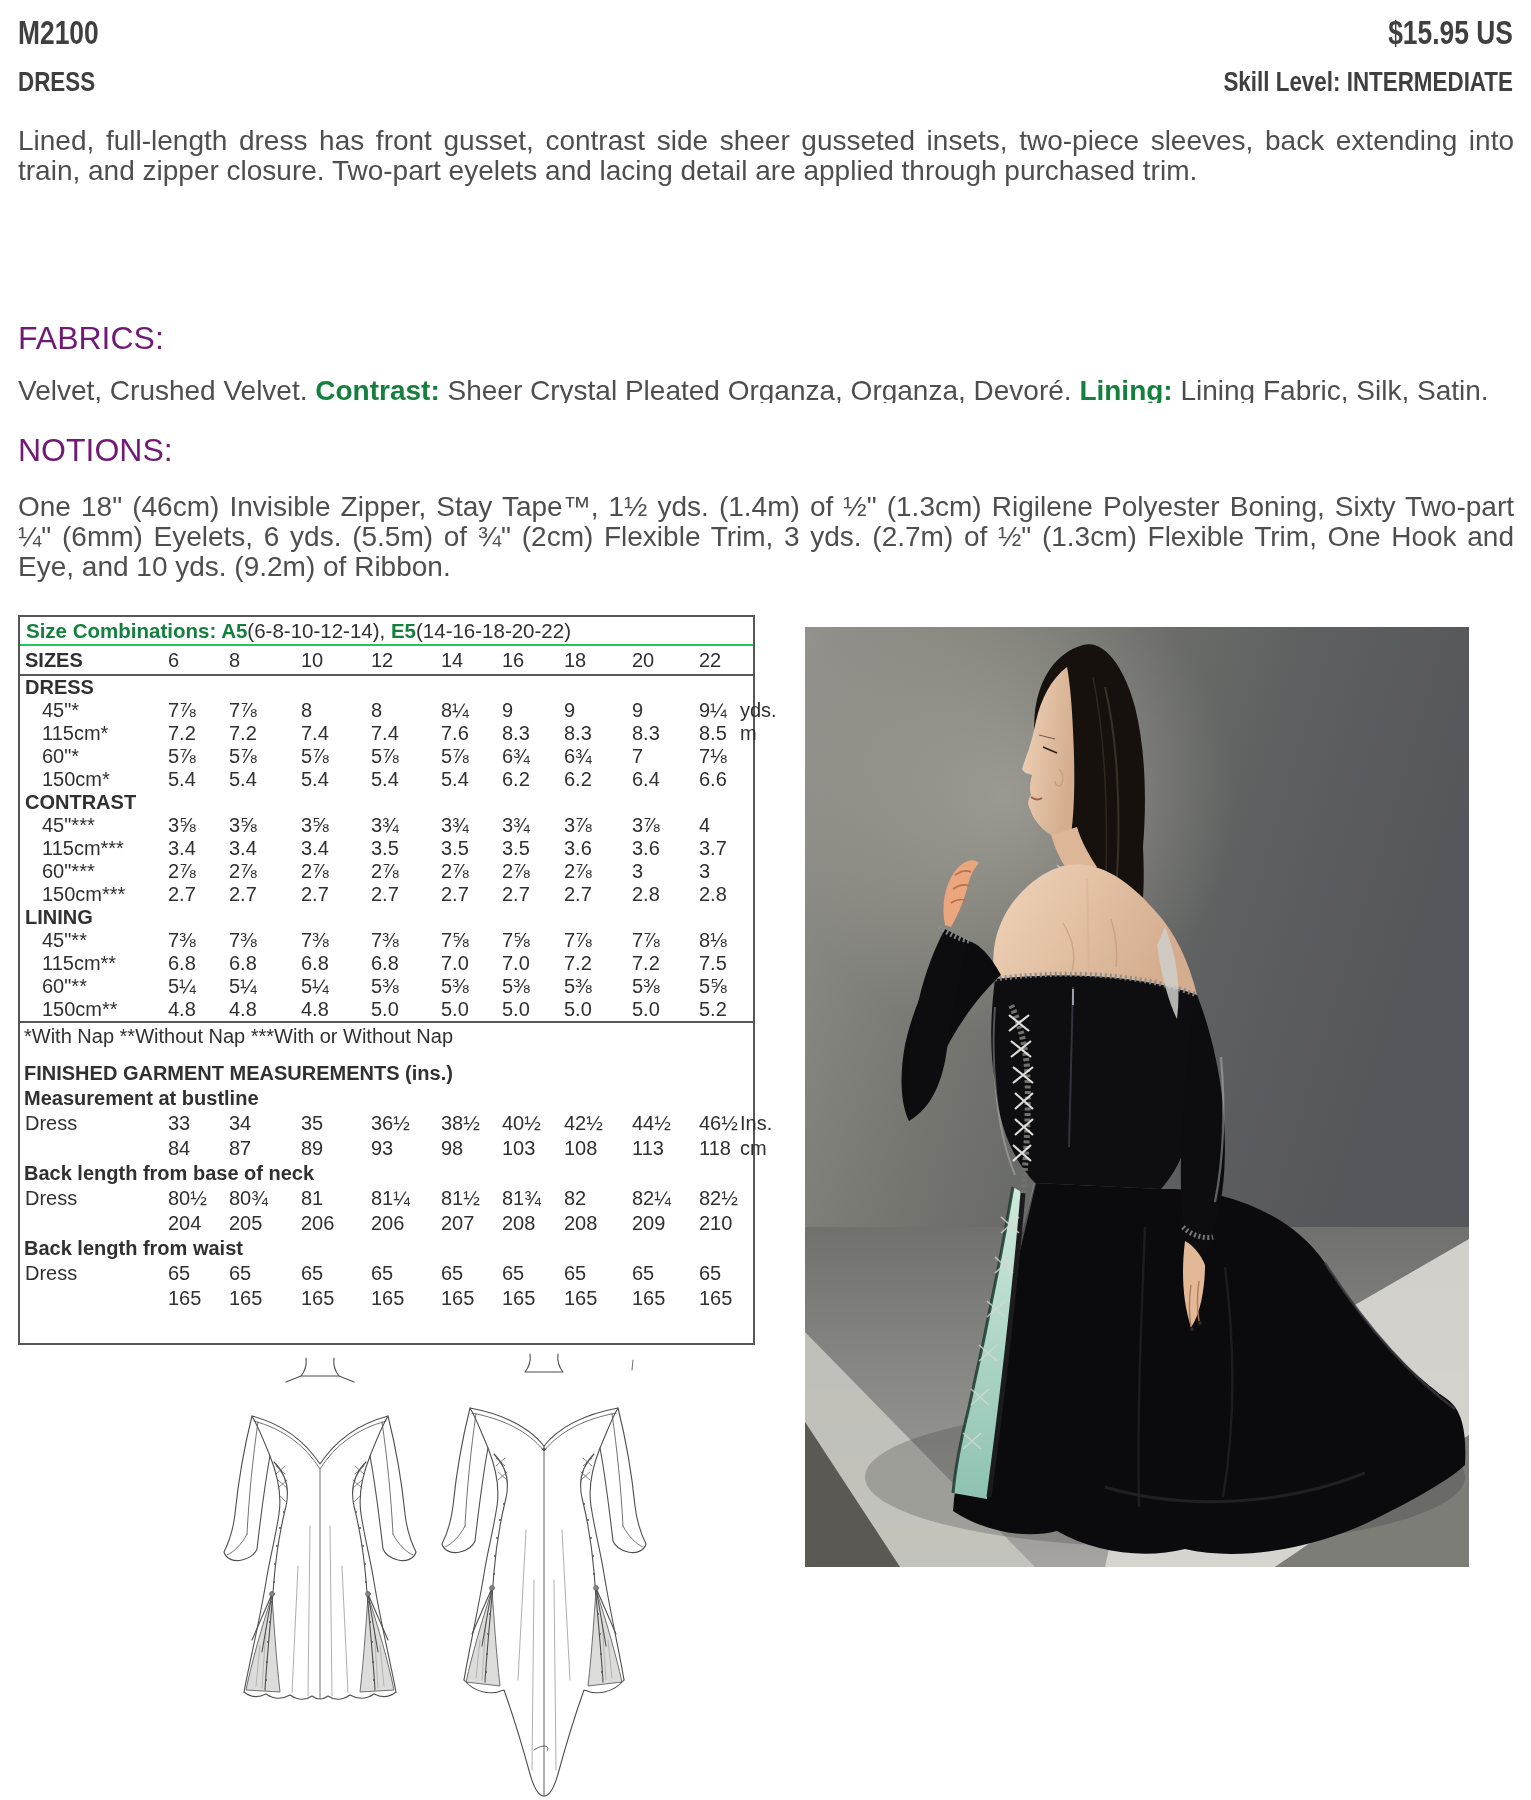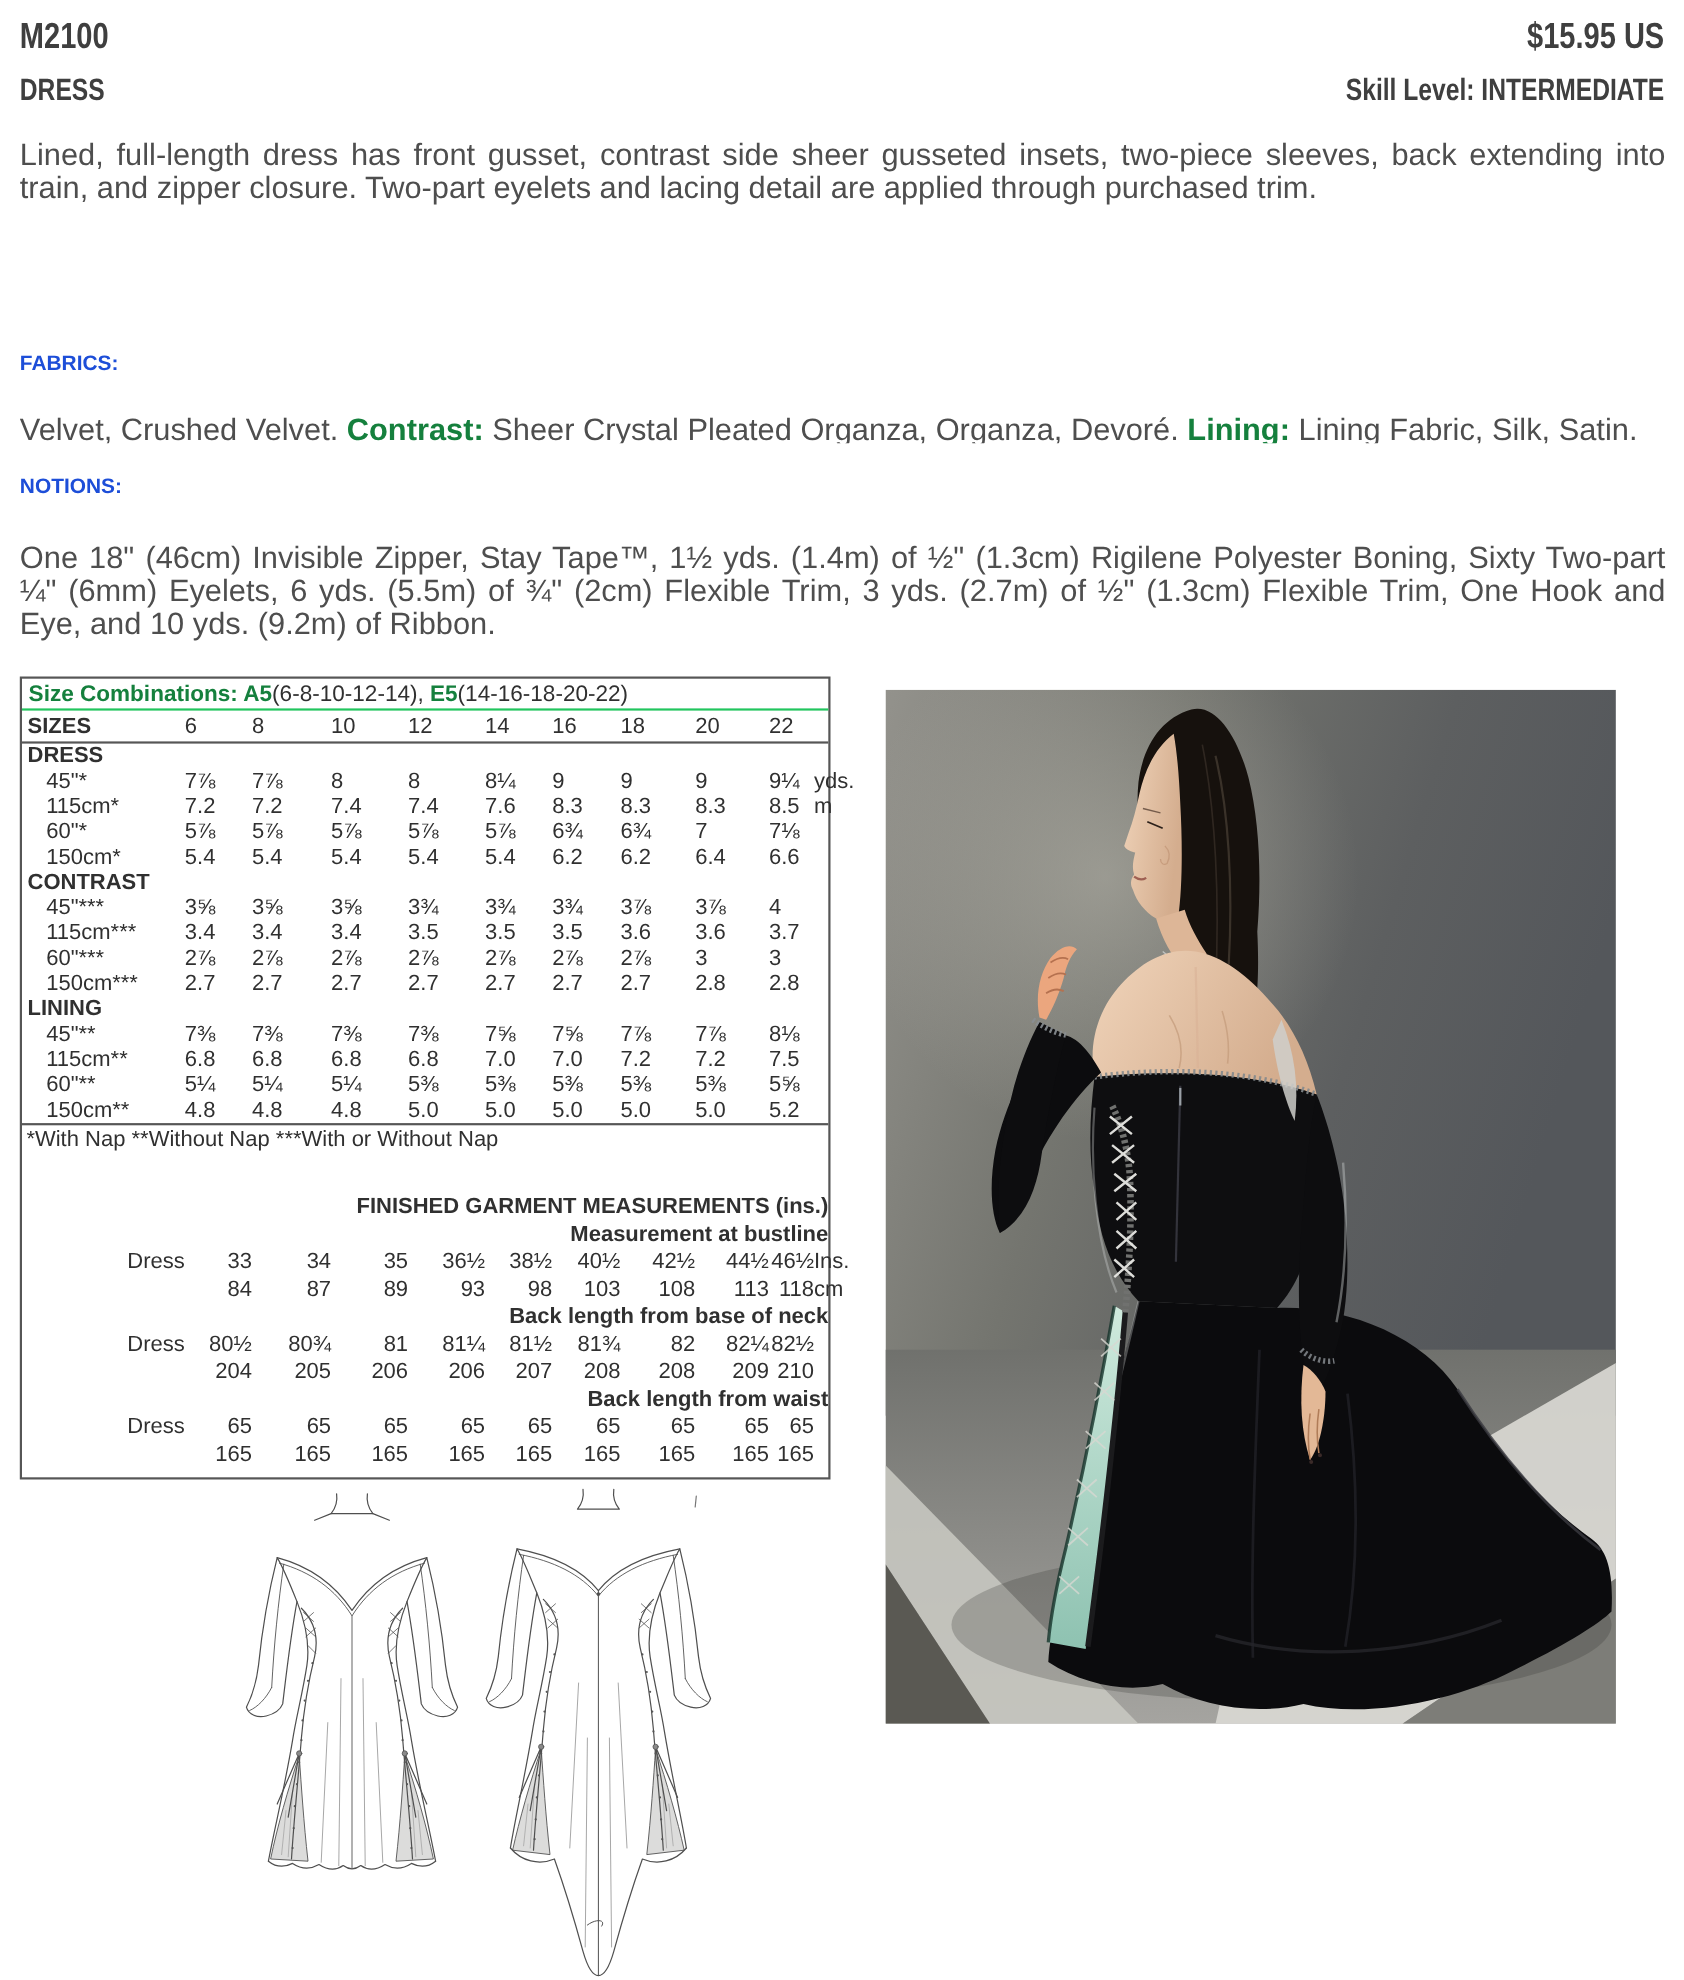--- a/index.html
+++ b/index.html
@@ -5,38 +5,38 @@
   html,body{margin:0;padding:0;background:#ffffff;}
   .page{position:relative;width:1531px;height:1800px;background:#fff;overflow:hidden;
         font-family:"Liberation Sans","DejaVu Sans",sans-serif;color:#4a4a4a;border-radius:19px;}
   .cond{font-weight:bold;color:#3f3f3f;white-space:nowrap;}
   .hdr-left{position:absolute;left:18px;transform:scaleX(.8);transform-origin:0 50%;}
   .hdr-right{position:absolute;right:18px;transform:scaleX(.8);transform-origin:100% 50%;}
   .t1{top:14px;font-size:33px;}
   .t2{top:66px;font-size:28px;}
   .para{position:absolute;left:18px;width:1496px;text-align:justify;
         font-size:28px;line-height:30px;color:#4e4e4e;}
-  .sect-h{position:absolute;left:18px;font-size:19px;font-weight:bold;color:#1d4ed8;}
+  .sect-h{position:absolute;left:18px;font-size:32px;font-weight:normal;color:#701a75;}
   .clip{height:27px;overflow:hidden;}
   .b{font-weight:bold;color:#15803d;}
 
   
   .sizebox{position:absolute;left:18px;top:615px;width:737px;height:730px;
            box-sizing:border-box;border:2px solid #565656;color:#303030;font-size:20px;}
   .ttl{height:27px;line-height:27px;border-bottom:2px solid #22c55e;padding-left:6px;
        font-size:20.5px;white-space:nowrap;overflow:hidden;}
   .trow{display:grid;grid-template-columns:148px 61px 72px 70px 70px 61px 62px 68px 67px 41px auto;
         height:23px;line-height:23px;white-space:nowrap;}
   .hrow{height:28px;line-height:28px;border-bottom:2px solid #565656;}
   .cell{overflow:visible;}
   .sec{font-weight:bold;padding-left:5px;grid-column:1 / span 11;}
   .rowlab{padding-left:22px;}
   .lab0{padding-left:5px;}
   .foot{border-top:2px solid #565656;height:26px;line-height:26px;padding-left:4px;white-space:nowrap;}
-  .fgm{margin-top:36px;text-align:right;}
+  .fgm{margin-top:12px;}
   .fgm .trow{height:25px;line-height:25px;}
   .fgmh{font-weight:bold;padding-left:4px;height:25px;line-height:25px;}
 
   
   .draw{position:absolute;}
   .photo{position:absolute;left:805px;top:627px;width:664px;height:940px;}
   svg{display:block;}
 </style>
 </head>
 <body>

